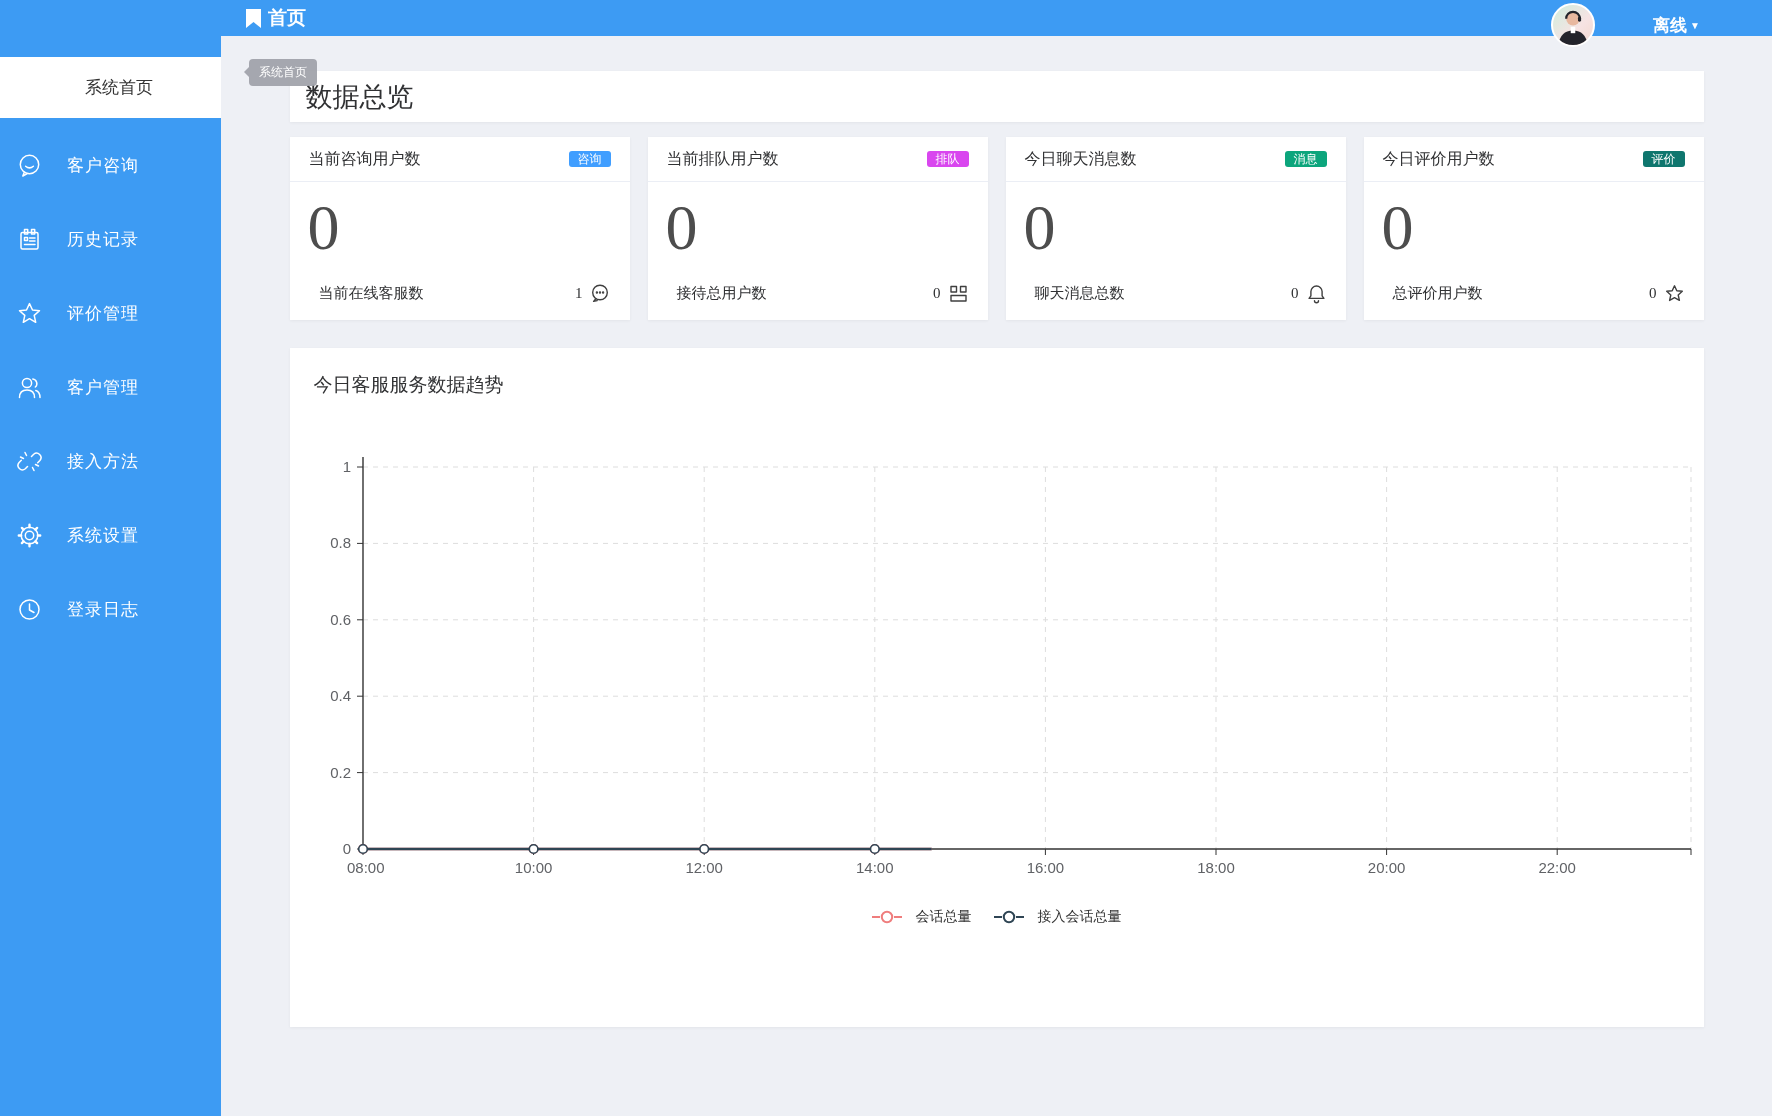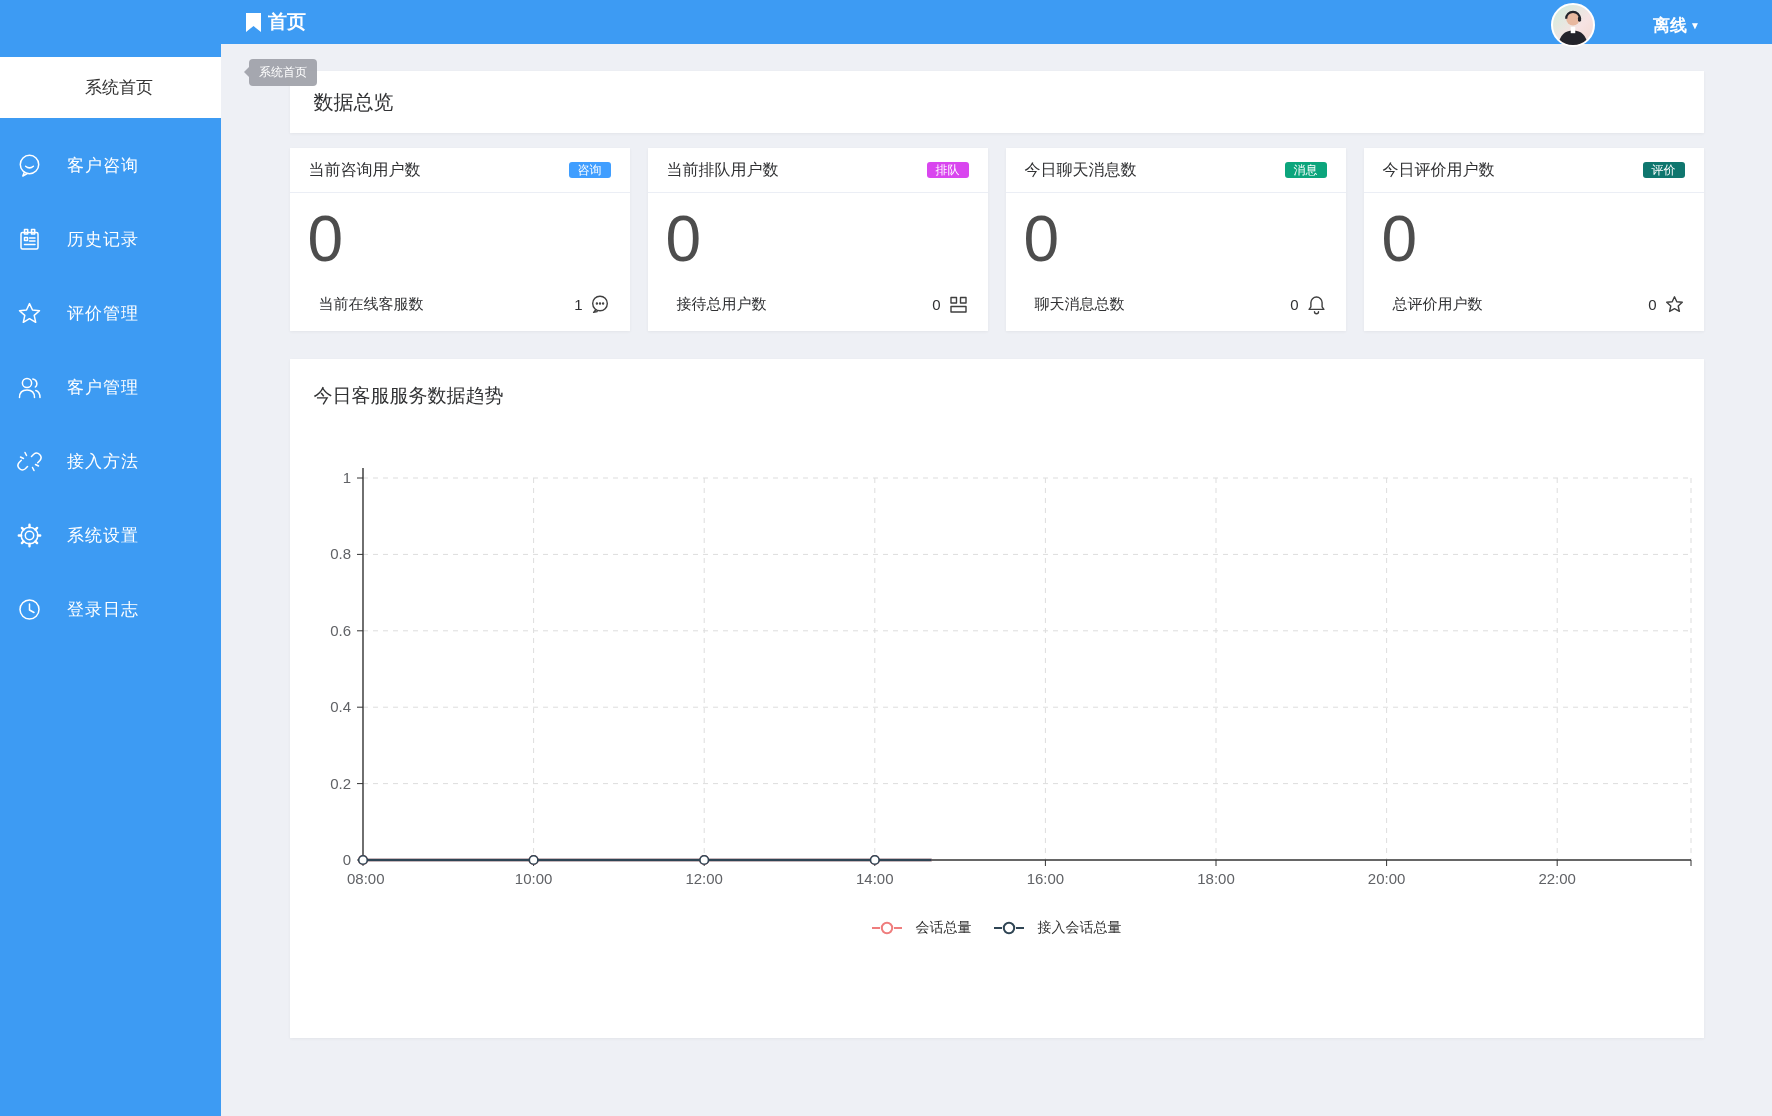--- a/index.html
+++ b/index.html
@@ -8,41 +8,41 @@
 
   
   .sidebar { position:absolute; left:0; top:0; width:221px; height:1116px; background:#3d9bf3; z-index:5; }
   .sidebar-active { margin-top:57px; height:61px; background:#ffffff; display:flex; align-items:center; padding-left:85px; font-size:17px; color:#333; cursor:pointer; }
   .menu { padding-top:10px; }
   .menu-item { height:74px; display:flex; align-items:center; padding-left:16px; color:#fff; cursor:pointer; }
   .menu-item svg { width:27px; height:27px; stroke:#fff; fill:none; stroke-width:1.5; stroke-linecap:round; stroke-linejoin:round; }
   .menu-item .lbl { font-size:17px; margin-left:24px; letter-spacing:1px; }
 
   
-  .topbar { position:absolute; left:221px; top:0; right:0; height:44px; background:#3d9bf3; display:flex; align-items:center; }
+  .topbar { position:absolute; left:221px; top:0; right:0; height:36px; background:#3d9bf3; display:flex; align-items:center; }
   .home-tab { display:flex; align-items:center; margin-left:25px; cursor:pointer; }
   .home-tab svg { width:15px; height:19px; fill:#fff; }
   .home-tab .t { color:#fff; font-size:19px; font-weight:bold; margin-left:7px; }
   .top-right { position:absolute; right:0; top:0; height:50px; display:flex; align-items:center; }
   .avatar { width:44px; height:44px; border-radius:50%; border:2px solid #fff; overflow:hidden; margin-right:58px; cursor:pointer; background:linear-gradient(135deg,#cfeedd 0%,#f6e3e3 60%,#f2d8cf 100%); }
   .status-dd { color:#fff; font-size:17px; font-weight:bold; margin-right:72px; cursor:pointer; display:flex; align-items:center; }
   .status-dd .caret { font-size:10px; margin-left:3px; }
 
   
   .tooltip { position:absolute; left:249px; top:59px; background:rgba(158,161,168,.92); color:#fff; font-size:12px; padding:5px 10px; border-radius:4px; z-index:9; }
   .tooltip:before { content:""; position:absolute; left:-5px; top:8px; border:5px solid transparent; border-right-color:rgba(158,161,168,.92); border-left:0; }
 
   
   .main { position:absolute; left:221px; top:50px; right:0; bottom:0; }
   .wrap { width:1414px; margin:0 auto; }
   .card { background:#fff; box-shadow:0 1px 3px rgba(0,0,0,.05); }
-  .head-card { margin-top:21px; height:62px; display:flex; align-items:center; padding-left:24px; font-size:20px; color:#303133; }
+  .head-card { margin-top:21px; height:51px; display:flex; align-items:center; padding-left:16px; font-size:27px; color:#303133; }
 
   .stat-row { margin-top:15px; display:flex; gap:18px; }
-  .stat-card { width:340px; height:183px; position:relative; }
+  .stat-card { width:340px; height:183px; position:relative;font-family:Liberation Serif, serif; }
   .stat-head { height:45px; display:flex; align-items:center; justify-content:space-between; padding:0 19px; border-bottom:1px solid #ebeef5; }
   .stat-title { font-size:16px; color:#303133; }
   .badge { font-size:12px; color:#fff; padding:2px 9px; border-radius:3px; line-height:1; }
   .stat-value { font-size:64px; color:#4d4d4d; margin:14px 0 0 18px; line-height:1; font-weight:400; }
   .stat-foot { position:absolute; left:10px; right:0; bottom:16px; display:flex; align-items:center; justify-content:space-between; padding:0 19px;margin-top:42px; }
   .stat-foot .fl { font-size:15px; color:#303133; }
   .stat-foot .fr { font-size:15px; color:#303133; display:flex; align-items:center; gap:7px; }
   .stat-foot svg { width:21px; height:21px; stroke:#3f3f3f; fill:none; stroke-width:1.4; stroke-linecap:round; stroke-linejoin:round; }
 
   .chart-card { margin-top:28px; height:679px; position:relative; }

